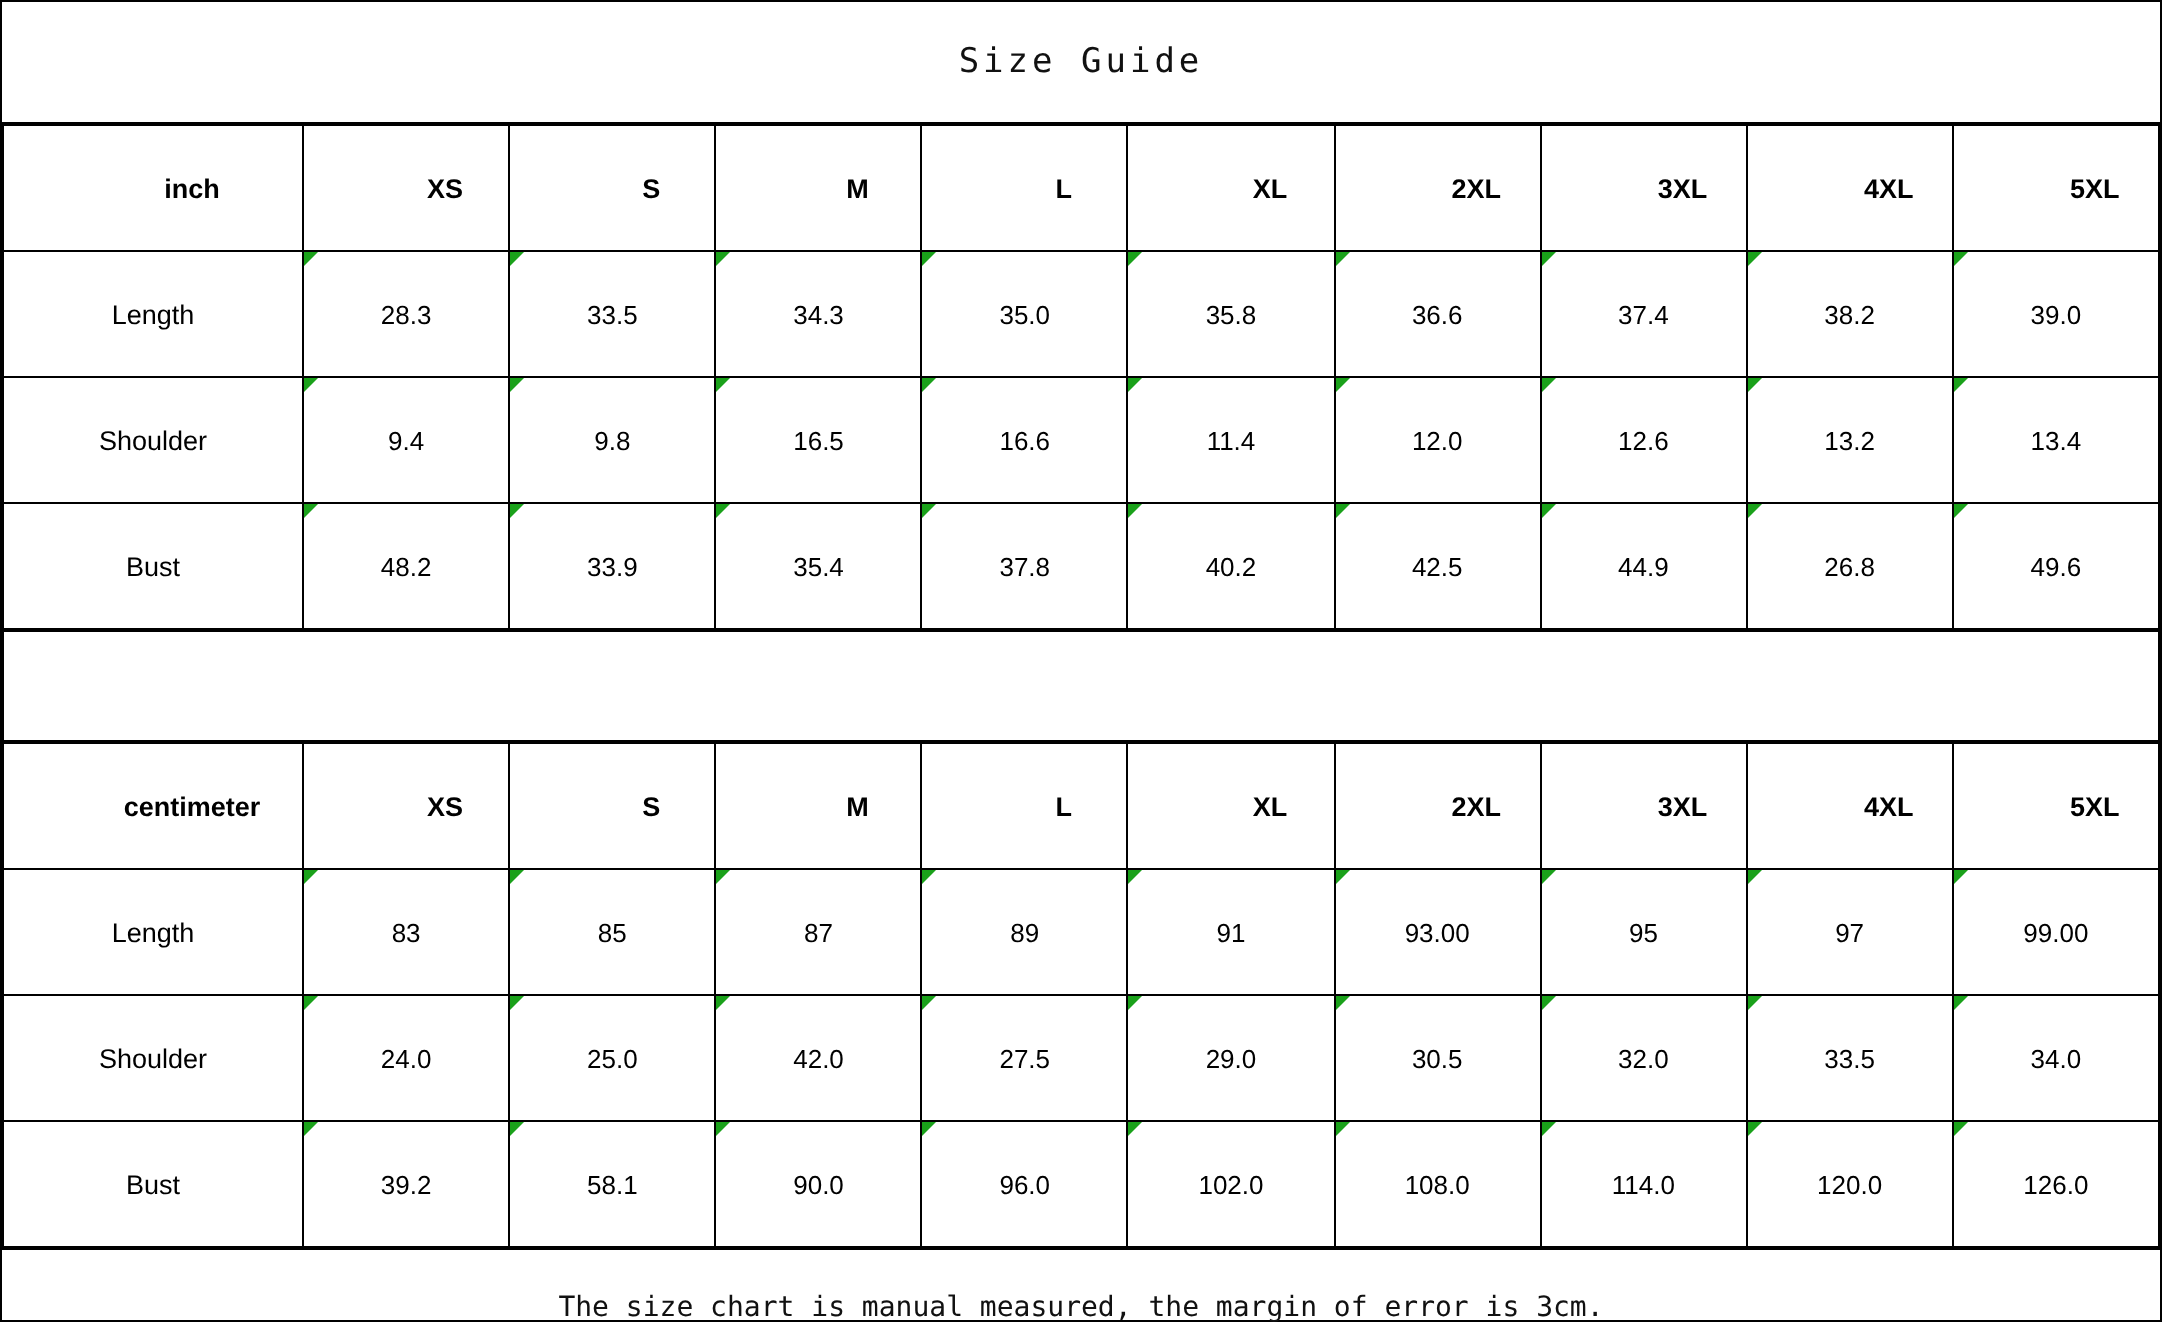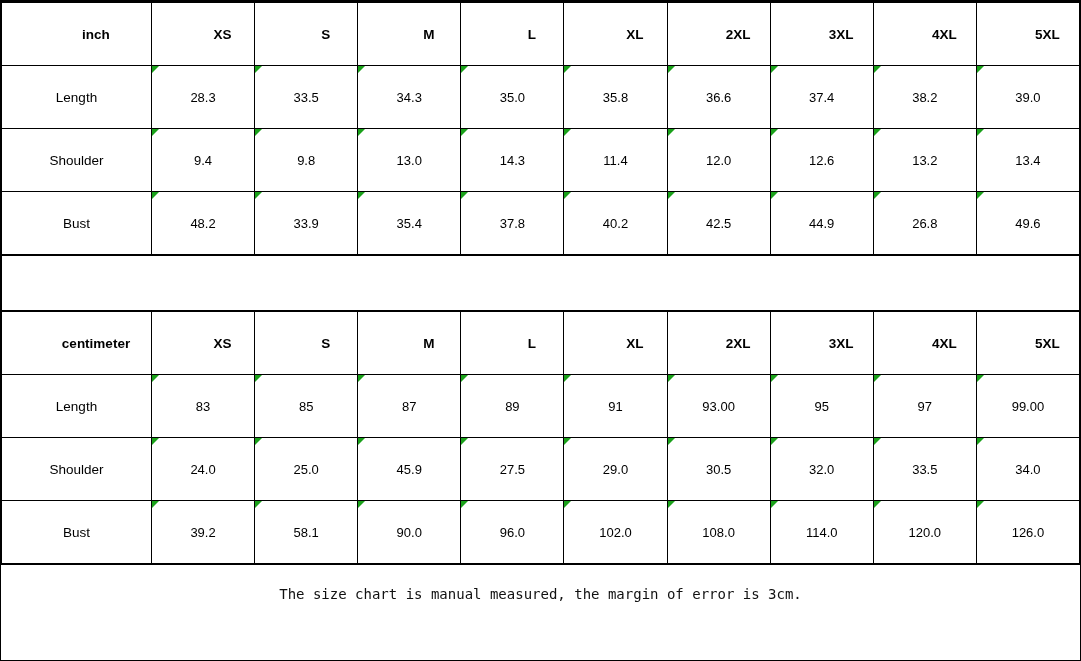--- a/index.html
+++ b/index.html
@@ -90,20 +90,21 @@
     box-sizing: border-box;
   }
   .tbl-wrap { border-top: 1px solid #000; }
   .tbl-wrap table { border-top: none; }
 </style>
 </head>
 <body>
 
 <div class="page">
 
+  <div class="title">Size Guide</div>
 
   <div class="tbl-wrap">
     <table>
       <thead>
         <tr>
           <td class="rowhead unit">inch</td>
           <td>XS</td>
           <td>S</td>
           <td>M</td>
           <td>L</td>
@@ -124,22 +125,22 @@
           <td class="mark">35.8</td>
           <td class="mark">36.6</td>
           <td class="mark">37.4</td>
           <td class="mark">38.2</td>
           <td class="mark">39.0</td>
         </tr>
         <tr>
           <td class="rowhead">Shoulder</td>
           <td class="mark">9.4</td>
           <td class="mark">9.8</td>
-          <td class="mark">13.0</td>
-          <td class="mark">14.3</td>
+          <td class="mark">16.5</td>
+          <td class="mark">16.6</td>
           <td class="mark">11.4</td>
           <td class="mark">12.0</td>
           <td class="mark">12.6</td>
           <td class="mark">13.2</td>
           <td class="mark">13.4</td>
         </tr>
         <tr>
           <td class="rowhead">Bust</td>
           <td class="mark">48.2</td>
           <td class="mark">33.9</td>
@@ -183,21 +184,21 @@
           <td class="mark">91</td>
           <td class="mark">93.00</td>
           <td class="mark">95</td>
           <td class="mark">97</td>
           <td class="mark">99.00</td>
         </tr>
         <tr>
           <td class="rowhead">Shoulder</td>
           <td class="mark">24.0</td>
           <td class="mark">25.0</td>
-          <td class="mark">45.9</td>
+          <td class="mark">42.0</td>
           <td class="mark">27.5</td>
           <td class="mark">29.0</td>
           <td class="mark">30.5</td>
           <td class="mark">32.0</td>
           <td class="mark">33.5</td>
           <td class="mark">34.0</td>
         </tr>
         <tr>
           <td class="rowhead">Bust</td>
           <td class="mark">39.2</td>

